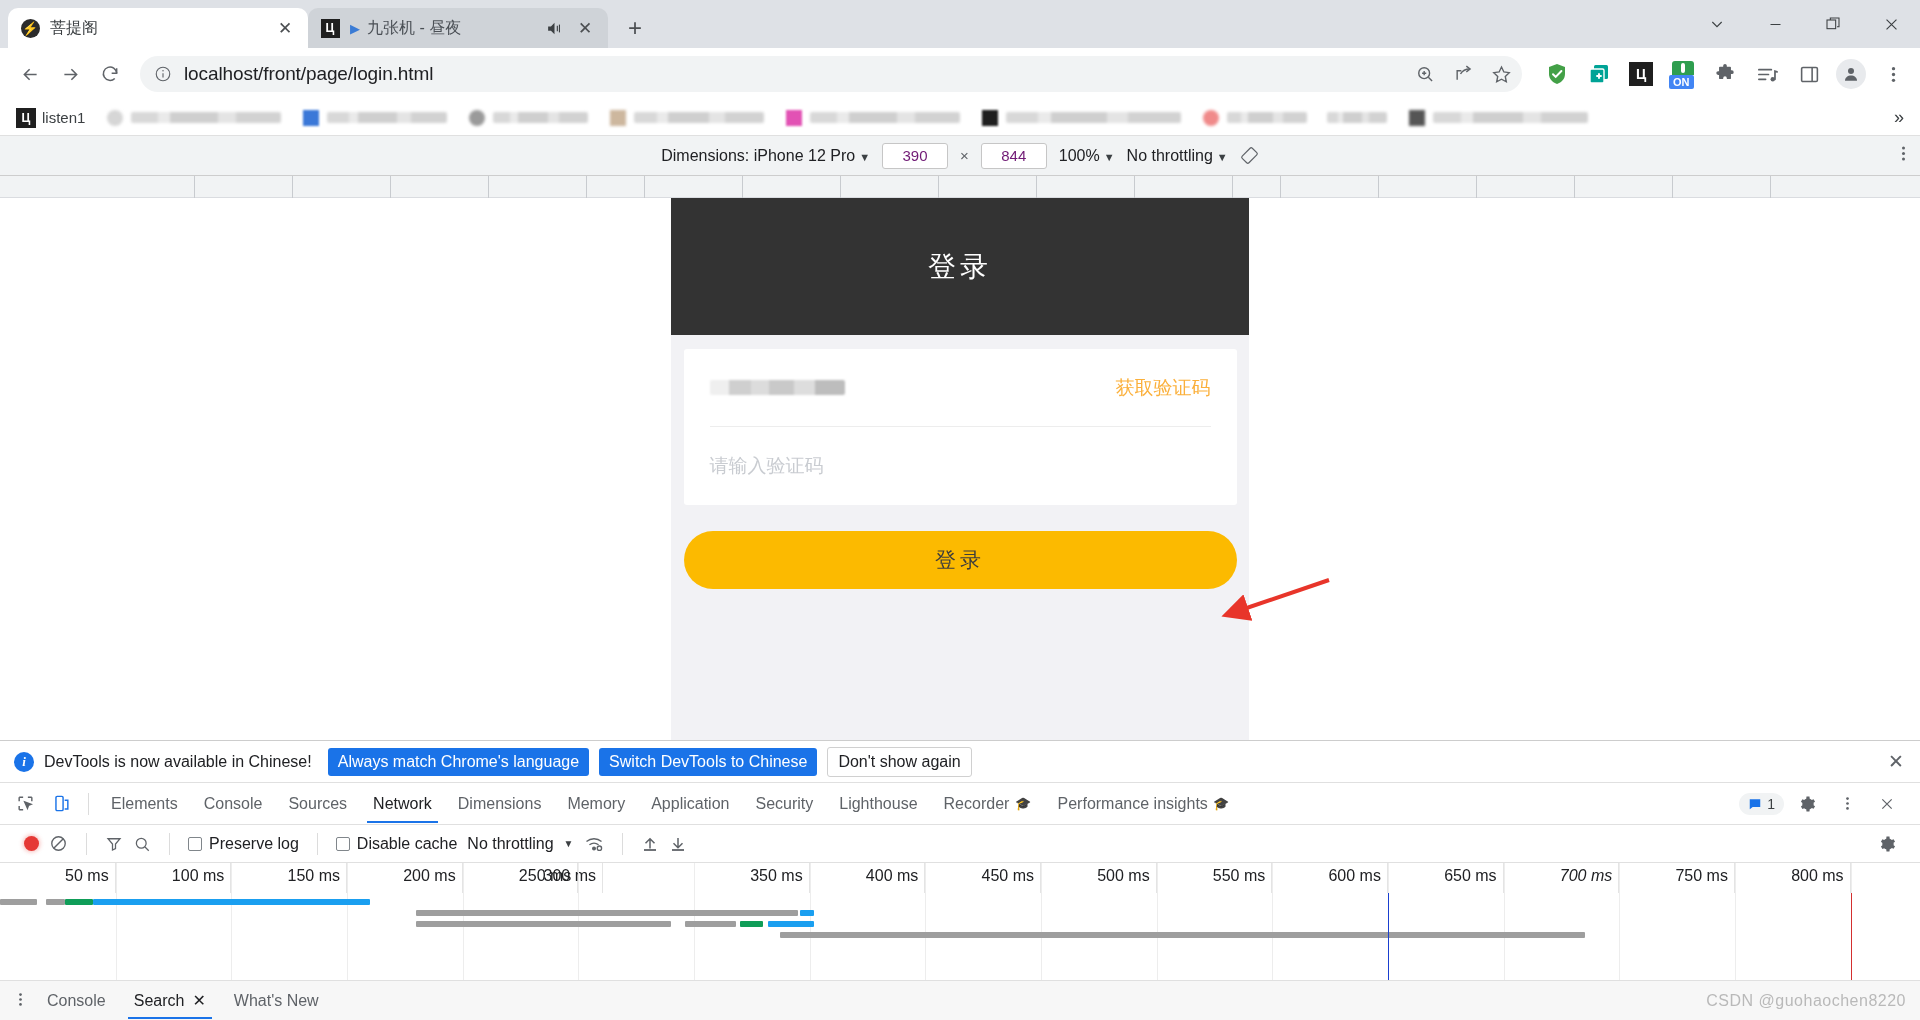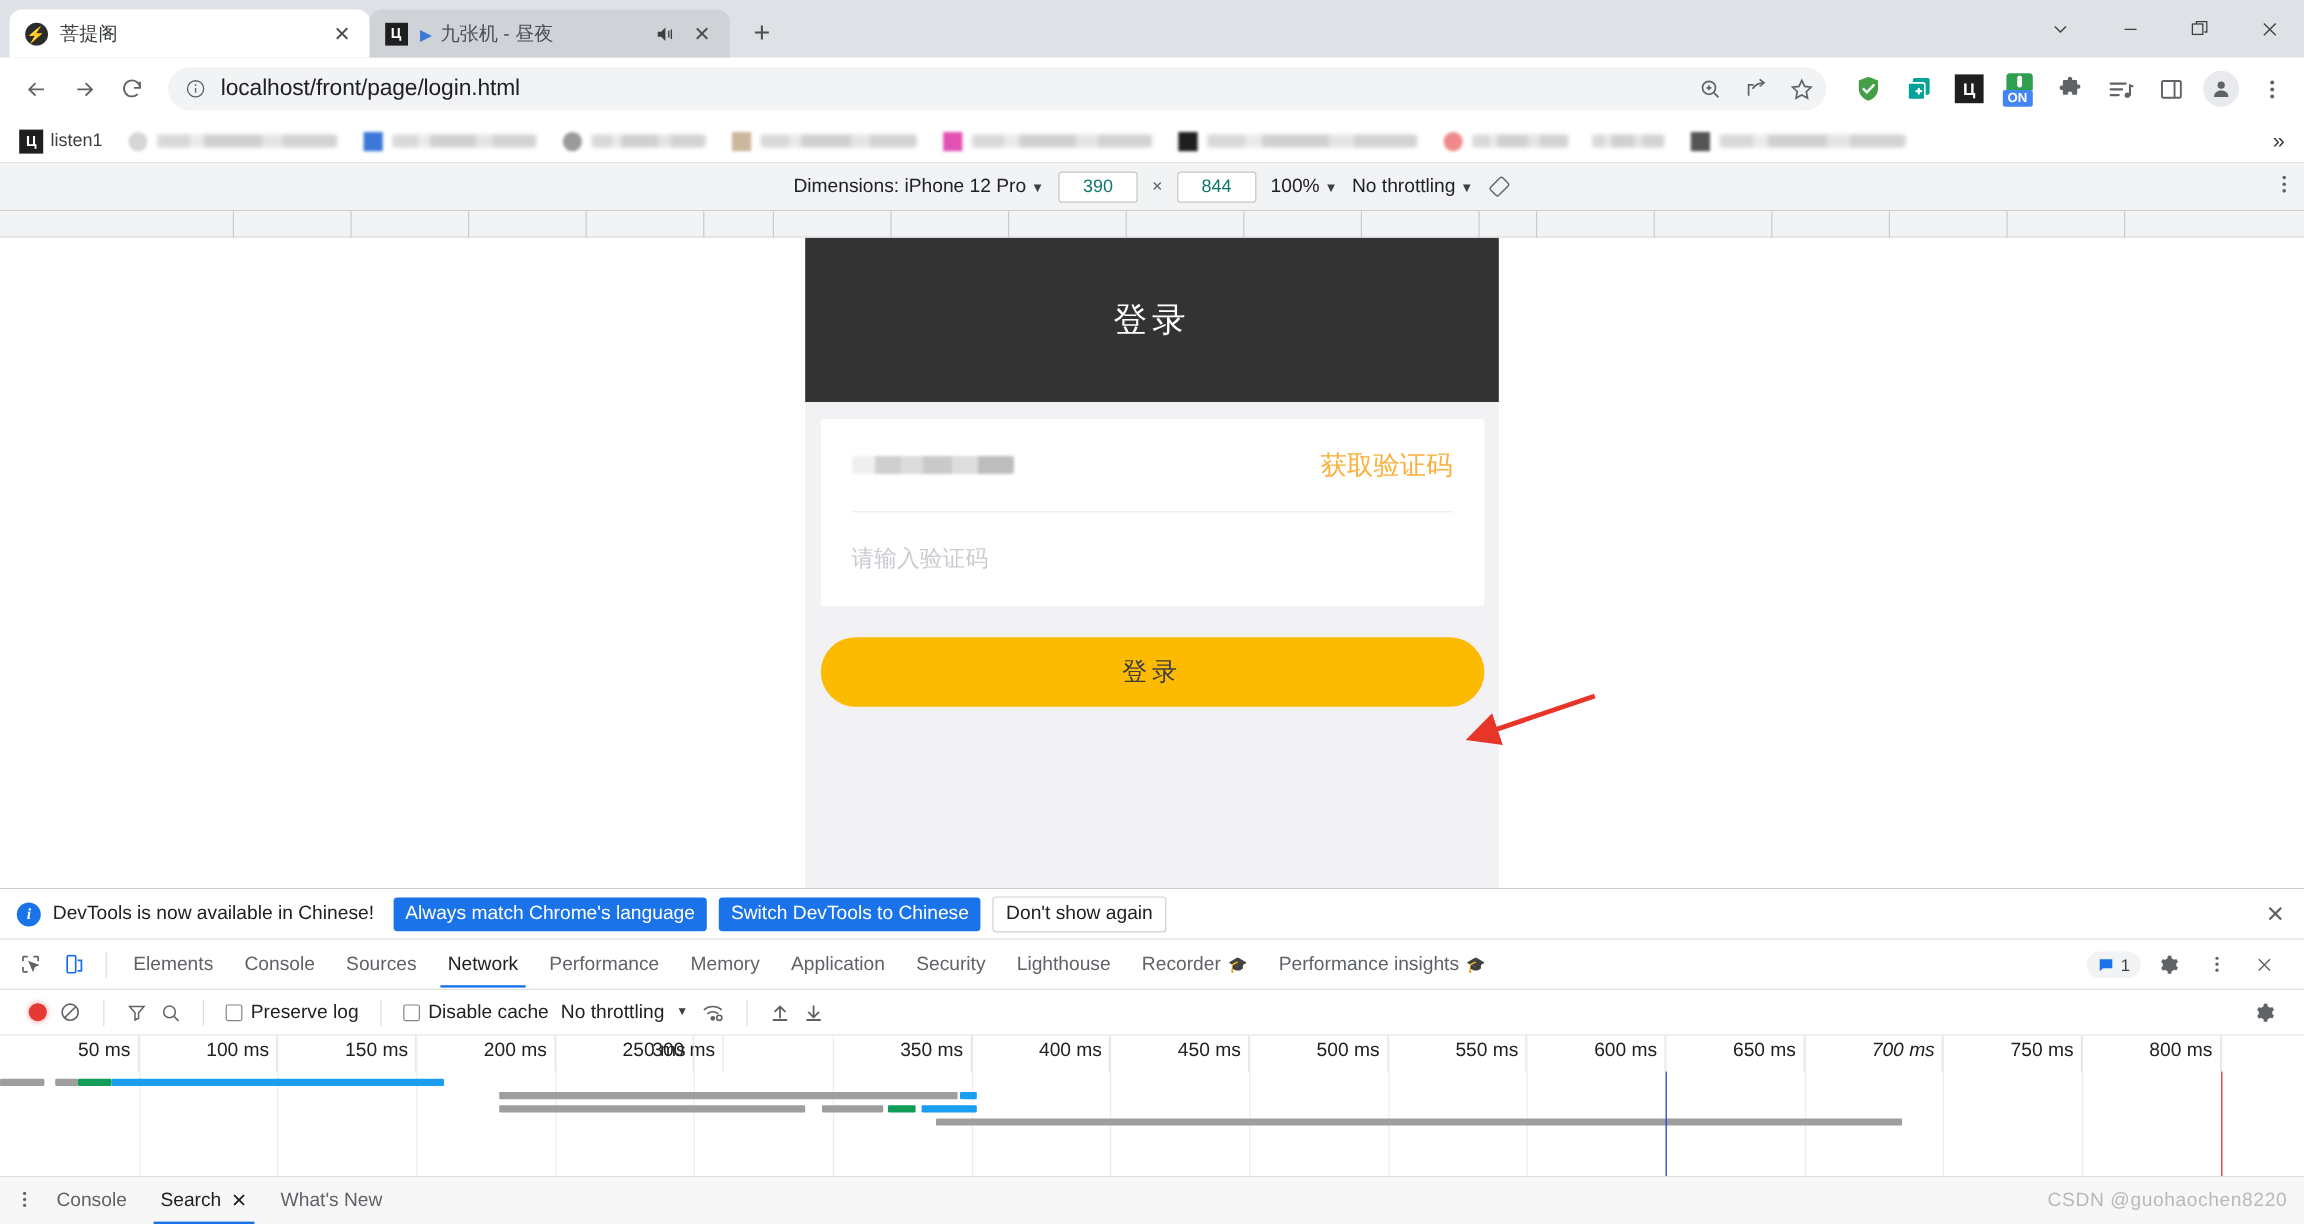--- a/index.html
+++ b/index.html
@@ -123,21 +123,21 @@
 
   
   .devicebar {
     height: 40px; background:#f1f3f4; border-bottom:1px solid #cdcdcd;
     display:flex; align-items:center; justify-content:center; position:relative; gap:12px;
   }
   .dev-label { font-size:16px; color:#202124; }
   .dev-caret { font-size:11px; color:#3c4043; margin-left:4px;}
   .dev-input {
     width: 66px; height: 26px; border:1px solid #c6c6c6; background:#fff; border-radius:3px;
-    font-size:15px; color:#0f766e; text-align:center; line-height:24px;
+    font-size:15px; color:#701a75; text-align:center; line-height:24px;
   }
   .dev-x { font-size:15px; color:#5f6368; }
   .dev-rotate { color:#5f6368; display:flex; align-items:center;}
   .dev-more { position:absolute; right:14px; color:#5f6368; font-size:18px; letter-spacing:0; }
 
   
   .viewport {
     flex: 1; background:#ffffff; position:relative; overflow:hidden;
     display:flex; justify-content:center;
   }
@@ -162,21 +162,21 @@
   .field-row {
     height: 78px; display:flex; align-items:center; justify-content:space-between;
     border-bottom: 1px solid #ededed;
   }
   .field-row:last-child { border-bottom: none; }
   .phone-blur {
     width: 135px; height: 15px; border-radius:2px;
     background: linear-gradient(90deg,#efefef 0 14%, #cfcfcf 14% 30%, #dcdcdc 30% 44%, #c9c9c9 44% 62%, #dddddd 62% 78%, #bdbdbd 78% 100%);
     filter: blur(1.3px);
   }
-  .getcode { color:#fbb03b; font-size:22px; }
+  .getcode { color:#fbb03b; font-size:19px; }
   .code-placeholder { color:#c9ccd1; font-size:19px; }
   .login-btn {
     width: 553px; margin-top: 26px; height: 58px; background:#fcba00;
     border-radius: 29px; display:flex; align-items:center; justify-content:center;
     color:#3c3c3c; font-size:21px; letter-spacing:4px;
   }
   .pad-bottom { height: 40px; width:100%; }
   .arrow { position:absolute; pointer-events:none; }
 
   
@@ -597,21 +597,21 @@
             <rect x="5" y="3" width="9" height="18" rx="1.5"></rect>
             <path d="M16 8h4v11h-4"></path>
           </svg>
       </span>
       <span class="vsep"></span>
 
       <span class="dt-tab">Elements</span>
       <span class="dt-tab">Console</span>
       <span class="dt-tab">Sources</span>
       <span class="dt-tab active">Network</span>
-      <span class="dt-tab">Performance</span>
+      <span class="dt-tab">Dimensions</span>
       <span class="dt-tab">Memory</span>
       <span class="dt-tab">Application</span>
       <span class="dt-tab">Security</span>
       <span class="dt-tab">Lighthouse</span>
       <span class="dt-tab">
         <span>Recorder</span>
         <span class="flask">🎓</span>
       </span>
       <span class="dt-tab">
         <span>Performance insights</span>

